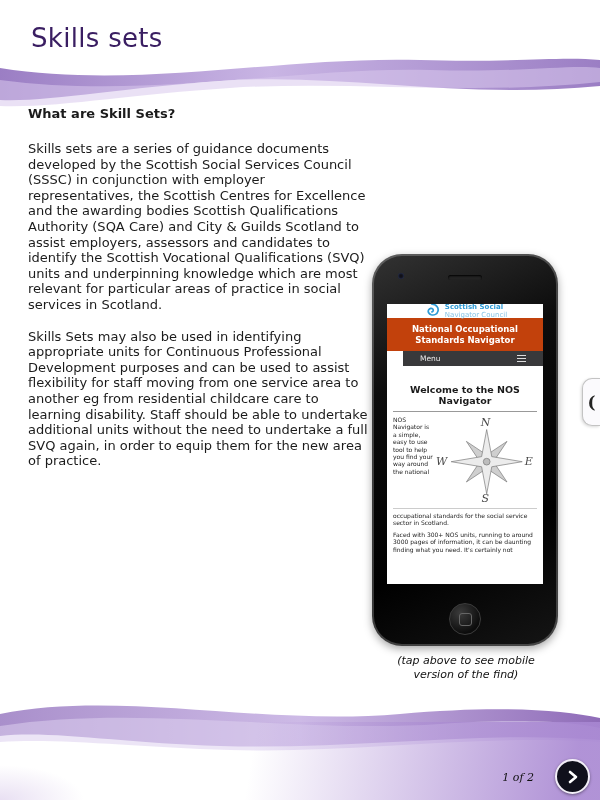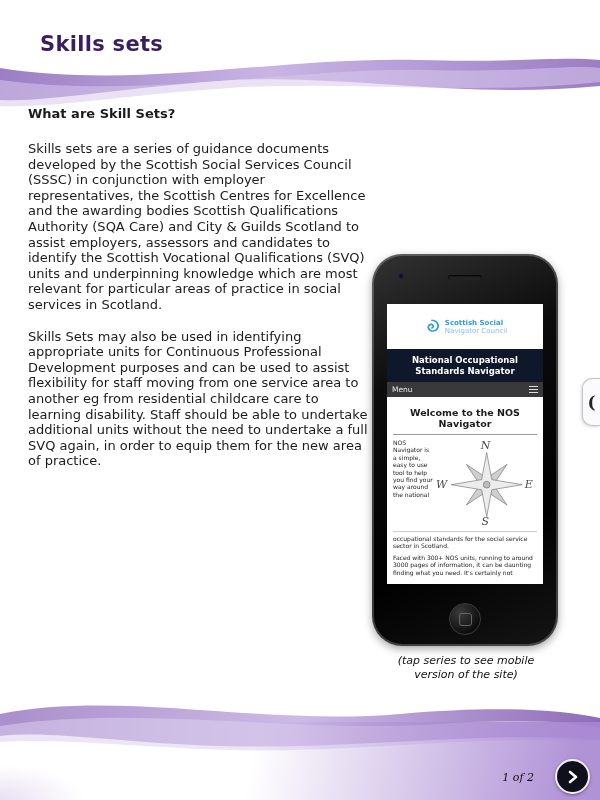--- a/index.html
+++ b/index.html
@@ -4,22 +4,22 @@
 <style>
   html,body{margin:0;padding:0;}
   body{
     width:600px;height:800px;position:relative;overflow:hidden;
     background:#ffffff;
     font-family:"DejaVu Sans","Liberation Sans",sans-serif;
     color:#1b1b1b;
   }
   
   .page-title{
-    position:absolute;left:28px;top:20px;margin:12px;
-    font-size:21px;font-weight:bold;color:#3a1e62;letter-spacing:.3px;
+    position:absolute;left:28px;top:20px;margin:3px;
+    font-size:26px;font-weight:normal;color:#3a1e62;letter-spacing:.3px;
   }
   .wave-top{position:absolute;left:0;top:54px;}
   
   .content{position:absolute;left:28px;top:106px;width:340px;}
   .section-heading{font-size:13px;font-weight:bold;margin:0 0 20px 0;}
   .content p{font-size:13px;line-height:15.6px;margin:7px 0 16px 0;}
   
   .phone{
     position:absolute;left:372px;top:254px;width:186px;height:392px;
     background:linear-gradient(155deg,#333 0%,#0c0c0c 30%,#000 70%,#151515 100%);
@@ -27,30 +27,30 @@
     box-shadow:inset 0 0 0 2px rgba(255,255,255,.22), 0 3px 8px rgba(0,0,0,.35);
   }
   .camera{position:absolute;top:19px;left:26px;width:6px;height:6px;border-radius:50%;
     background:#101018;box-shadow:inset 0 0 2px #3a4a7a;}
   .speaker{position:absolute;top:21px;left:50%;transform:translateX(-50%);
     width:34px;height:5px;border-radius:3px;background:#232323;box-shadow:inset 0 1px 2px #000;}
   .screen{
     position:absolute;left:15px;top:50px;width:156px;height:280px;
     background:#fff;overflow:hidden;font-family:"DejaVu Sans",sans-serif;
   }
-  .logo-strip{height:45px;display:flex;align-items:center;justify-content:center;gap:4px;background:#fff;}
+  .logo-strip{height:14px;display:flex;align-items:center;justify-content:center;gap:4px;background:#fff;}
   .logo-text{font-size:7px;line-height:8px;font-weight:bold;color:#2e9bd6;}
   .logo-text .lt2{color:#85c3e6;font-weight:normal;display:block;}
-  .nav-bar{height:33px;background:#0f172a;color:#fff;font-weight:bold;font-size:8.5px;line-height:10.5px;
+  .nav-bar{height:33px;background:#c2410c;color:#fff;font-weight:bold;font-size:8.5px;line-height:10.5px;
     display:flex;align-items:center;justify-content:center;text-align:center;padding:0 20px;}
   .menu-bar{height:15px;background:#39393b;color:#e8e8e8;font-size:7.5px;
-    display:flex;align-items:center;justify-content:space-between;padding:0 5px;}
+    display:flex;align-items:center;justify-content:space-between;padding:0 17px;margin-left:16px;}
   .hamburger{width:9px;height:7px;
     background:repeating-linear-gradient(to bottom,#ddd 0 1.3px,transparent 1.3px 3px);}
-  .screen-body{padding:8px 6px 0 6px;}
+  .screen-body{padding:16px 6px 0 6px;}
   .welcome-heading{font-size:9.5px;font-weight:bold;text-align:center;margin:2px 0 4px 0;
     padding-bottom:5px;border-bottom:1px solid #999;}
   .intro-row{display:flex;align-items:flex-start;}
   .intro-text{width:44px;font-size:6px;line-height:7.4px;color:#222;}
   .compass-wrap{flex:1;display:flex;justify-content:center;}
   .screen-para{font-size:6px;line-height:7.4px;color:#222;margin-top:4px;}
   .screen-para.rule{border-top:1px solid #ccc;padding-top:3px;}
   .home-btn{position:absolute;bottom:11px;left:50%;transform:translateX(-50%);
     width:30px;height:30px;border-radius:50%;border:1px solid #3c3c3c;
     background:radial-gradient(circle at 35% 30%,#3c3c3c,#0c0c0c 72%);
@@ -155,21 +155,21 @@
       <div class="screen-para rule">occupational standards for the social service sector in Scotland.</div>
       <div class="screen-para">Faced with 300+ NOS units, running to around 3000 pages of information, it can be daunting finding what you need. It's certainly not</div>
     </div>
   </div>
 
   <div class="home-btn">
     <span class="home-square"></span>
   </div>
 </div>
 
-<div class="caption">(tap series to see mobile version of the site)</div>
+<div class="caption">(tap above to see mobile version of the find)</div>
 
 <div class="side-tab">(</div>
 
 <svg class="wave-bottom" width="600" height="80" viewBox="0 0 600 80">
   <defs>
     <linearGradient id="gb" x1="0" y1="0" x2="1" y2="0">
       <stop offset="0" stop-color="#a98fcb"></stop>
       <stop offset="0.5" stop-color="#cdbae6"></stop>
       <stop offset="1" stop-color="#8f6cb8"></stop>
     </linearGradient>

